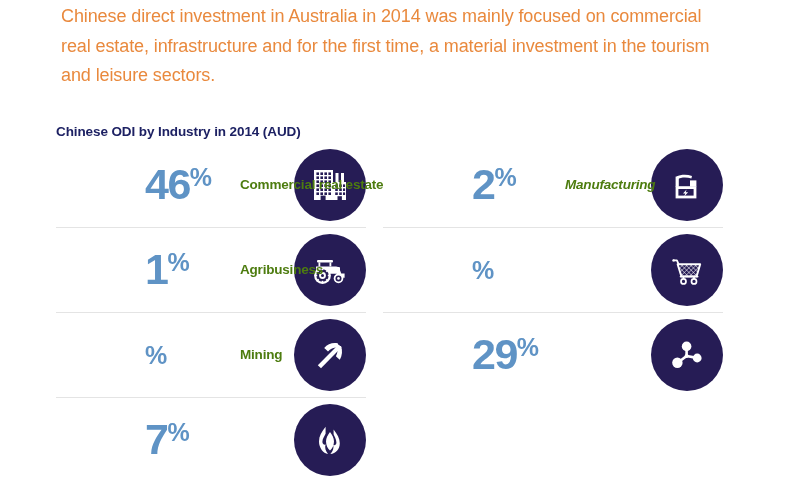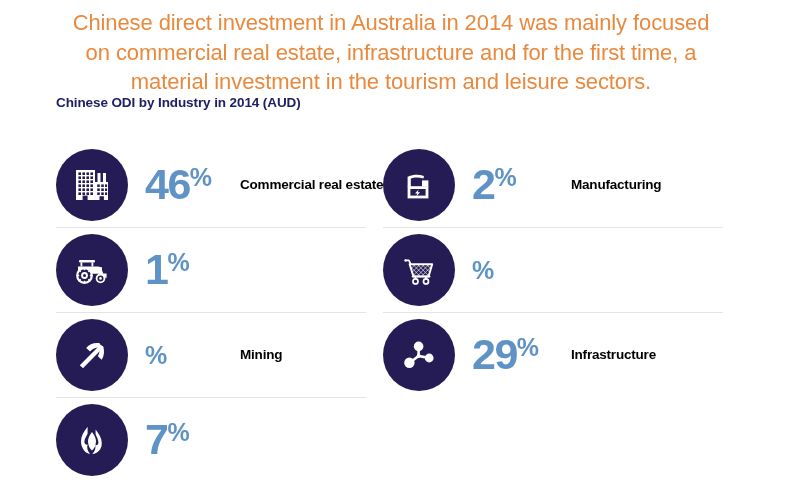--- a/index.html
+++ b/index.html
@@ -16,33 +16,32 @@
   }
   .page {
     position: relative;
     width: 793px;
     height: 493px;
     box-sizing: border-box;
   }
   .headline {
     position: absolute;
     left: 61px;
-    top: 8px;
+    top: 2px;
     width: 660px;
     color: #e9893d;
-    font-size: 22px;
+    font-size: 18px;
     line-height: 29.5px;
     font-weight: 400;
     letter-spacing: -0.1px;
-    text-align: center;
   }
   .subtitle {
     position: absolute;
     left: 56px;
-    top: 95px;
+    top: 124px;
     color: #1d2163;
     font-size: 13.5px;
     font-weight: bold;
     letter-spacing: -0.1px;
   }
   .columns {
     position: absolute;
     left: 0;
     top: 142px;
     width: 793px;
@@ -52,20 +51,21 @@
     top: 0;
   }
   .col-left { left: 56px; width: 310px; }
   .col-right { left: 383px; width: 340px; }
 
   .row {
     position: relative;
     height: 85px;
     display: flex;
     align-items: center;
+    justify-content: flex-end;
   }
   .row.divided::before {
     content: "";
     position: absolute;
     left: 0;
     right: 0;
     top: 0;
     height: 1px;
     background: #e4e4e4;
   }
@@ -94,33 +94,33 @@
     display: flex;
     align-items: flex-start;
   }
   .pct .sign {
     font-size: 25px;
     letter-spacing: -0.5px;
     padding-top: 2px;
   }
 
   .label {
-    color: #000000;
+    color: #4d7c0f;
     font-size: 13.5px;
     font-weight: bold;
     line-height: 17.5px;
     letter-spacing: -0.2px;
   }
   
   .label-wrap {
     position: absolute;
     width: 150px;
   }
   .col-left .label-wrap { left: 184px; }
-  .col-right .label-wrap { left: 188px; width: 160px; }
+  .col-right .label-wrap { left: 182px; width: 160px; font-style: italic; }
 
   .pct-wrap {
     position: absolute;
     left: 80px;
     display: flex;
     align-items: center;
     height: 72px;
   }
 </style>
 </head>
@@ -236,20 +236,23 @@
             <circle cx="31.5" cy="31.4" r="3" fill="#261c55"></circle>
             <circle cx="31.5" cy="31.4" r="1.3" fill="#ffffff"></circle>
           </svg>
         </div>
         <div class="pct-wrap">
           <div class="pct">
             <span>1</span>
             <span class="sign">%</span>
           </div>
         </div>
+        <div class="label-wrap">
+          <div class="label">Agribusiness</div>
+        </div>
       </div>
 
       <div class="row divided">
         <div class="badge">
           <svg width="46" height="46" viewBox="0 0 46 46" aria-hidden="true">
             <g fill="#ffffff">
 
               <path d="M31.5 12.6 l3.1 2.6 -20.6 21.0 -3.2 -3.0 z"></path>
 
               <path d="M31.0 11.4 c-5.2 -1.2 -10.4 0.6 -13.8 4.6 c1.4 1.2 2.6 2.3 3.8 3.4 c2.7 -3.0 6.3 -4.2 10.2 -3.8 z"></path>
@@ -370,21 +373,18 @@
             <circle cx="13.4" cy="30.8" r="5.2" fill="#ffffff"></circle>
             <circle cx="33.2" cy="26.0" r="4.4" fill="#ffffff"></circle>
           </svg>
         </div>
         <div class="pct-wrap">
           <div class="pct">
             <span>29</span>
             <span class="sign">%</span>
           </div>
         </div>
-        <div class="label-wrap">
-          <div class="label">Infrastructure</div>
-        </div>
       </div>
 
     </div>
 
   </div>
 </div>
 
 </body></html>

